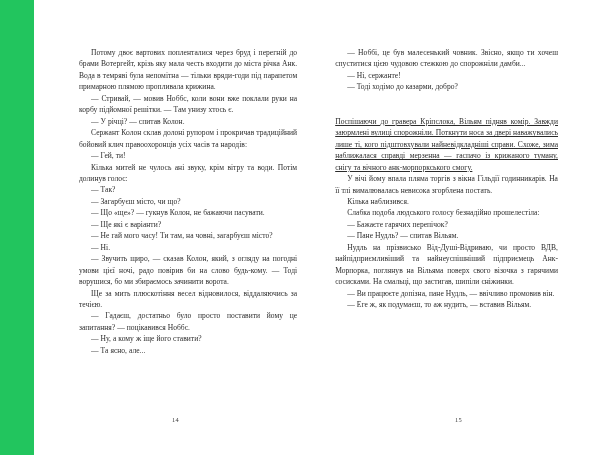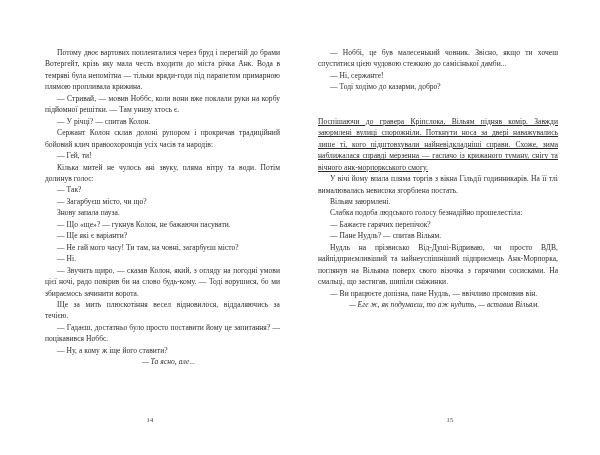--- a/index.html
+++ b/index.html
@@ -15,20 +15,21 @@
     font-family: "Liberation Serif", "DejaVu Serif", serif;
     color: #2b2b2b;
   }
   .spread {
     position: relative;
     width: 600px;
     height: 455px;
     background: #22c55e;
     display: flex;
     box-sizing: border-box;
+    padding-left: 34px;
   }
   .page {
     position: relative;
     box-sizing: border-box;
     height: 455px;
     background: #ffffff;
   }
   .page-left {
     width: 300px;
     padding: 47px 20px 0 45px;
@@ -49,22 +50,21 @@
   .textblock p {
     margin: 0;
     text-indent: 12px;
     text-align: justify;
   }
   .textblock p.noindent {
     text-indent: 0;
     text-decoration: underline;
   }
   .textblock p:last-child {
-    text-align: center;
-    font-style: italic;
+    text-align: left;
   }
   .section-gap {
     height: 23px;
   }
   .folio {
     position: absolute;
     bottom: 32px;
     left: 0;
     width: 100%;
     text-align: center;
@@ -80,46 +80,45 @@
 
 <div class="spread">
 
   <div class="page page-left">
     <div class="textblock">
       <p>Потому двоє вартових попленталися через бруд і пере­гній до брами Вотергейт, крізь яку мала честь входити до міста річка Анк. Вода в темряві була непомітна — тільки вряди-годи під парапетом примарною плямою пропливала крижина.</p>
       <p>— Стривай, — мовив Ноббс, коли вони вже поклали ру­ки на корбу підйомної решітки. — Там унизу хтось є.</p>
       <p>— У річці? — спитав Колон.</p>
       <p>Сержант Колон склав долоні рупором і прокричав тради­ційний бойовий клич правоохоронців усіх часів та народів:</p>
       <p>— Гей, ти!</p>
-      <p>Кілька митей не чулось ані звуку, пляма вітру та води. Потім долинув голос:</p>
+      <p>Кілька митей не чулось ані звуку, крім вітру та води. Потім долинув голос:</p>
       <p>— Так?</p>
       <p>— Загарбуєш місто, чи що?</p>
-      <p>Знову запала пауза.</p>
       <p>— Що «ще»? — гукнув Колон, не бажаючи пасувати.</p>
       <p>— Ще які є варіанти?</p>
       <p>— Не гай мого часу! Ти там, на човні, загарбуєш місто?</p>
       <p>— Ні.</p>
       <p>— Звучить щиро, — сказав Колон, який, з огляду на погодні умови цієї ночі, радо повірив би на слово будь-кому. — Тоді ворушися, бо ми збираємось зачинити ворота.</p>
       <p>Ще за мить плюскотіння весел відновилося, віддаляю­чись за течією.</p>
       <p>— Гадаєш, достатньо було просто поставити йому це запитання? — поцікавився Ноббс.</p>
       <p>— Ну, а кому ж іще його ставити?</p>
       <p>— Та ясно, але...</p>
     </div>
     <div class="folio">14</div>
   </div>
 
   <div class="page page-right">
     <div class="textblock">
-      <p>— Ноббі, це був малесенький човник. Звісно, якщо ти хочеш спуститися цією чудовою стежкою до самісінької дамби...</p>
+      <p>— Ноббі, це був малесенький човник. Звісно, якщо ти хочеш спуститися цією чудовою стежкою до спорожніли дамби...</p>
       <p>— Ні, сержанте!</p>
       <p>— Тоді ходімо до казарми, добро?</p>
       <div class="section-gap"></div>
       <p class="noindent">Поспішаючи до гравера Кріпслока, Вільям підняв комір. Завжди заюрмлені вулиці спорожніли. Поткнути носа за двері наважувались лише ті, кого підштовхували найне­відкладніші справи. Схоже, зима наближалася справді мерзенна — гаспачо із крижаного туману, снігу та вічно­го анк-морпоркського смогу.</p>
       <p>У вічі йому впала пляма торгів з вікна Гільдії годинни­карів. На її тлі вималювалась невисока згорблена постать.</p>
-      <p>Вільям заюрмлені.</p>
+      <p>Кілька наблизився.</p>
       <p>Слабка подоба людського голосу безнадійно проше­лестіла:</p>
       <p>— Бажаєте гарячих перепічок?</p>
       <p>— Пане Нудль? — спитав Вільям.</p>
       <p>Нудль на прізвисько Від-Душі-Відриваю, чи просто ВДВ, найпідприємливіший та найнеуспішніший підприємець Анк-Морпорка, поглянув на Вільяма поверх свого візочка з гарячими сосисками. На смальці, що застигав, шипіли сніжинки.</p>
       <p>— Ви працюєте допізна, пане Нудль, — ввічливо про­мовив він.</p>
       <p>— Еге ж, як подумаєш, то аж нудить, — вставив Вільям.</p>
     </div>
     <div class="folio">15</div>
   </div>
 

